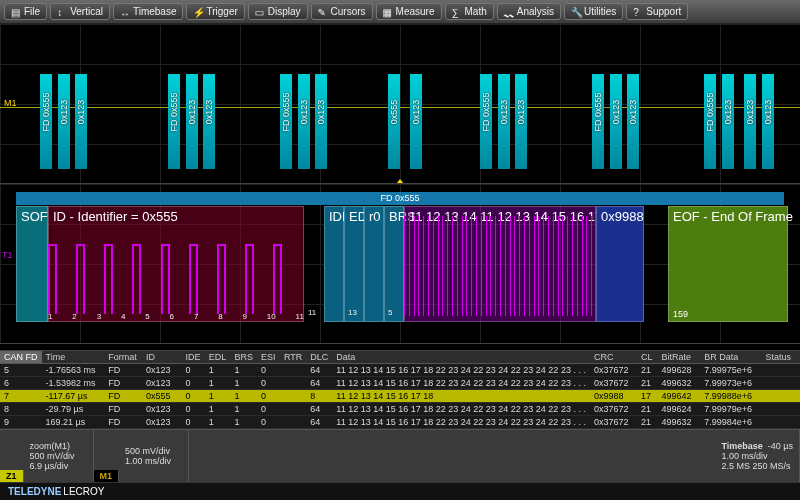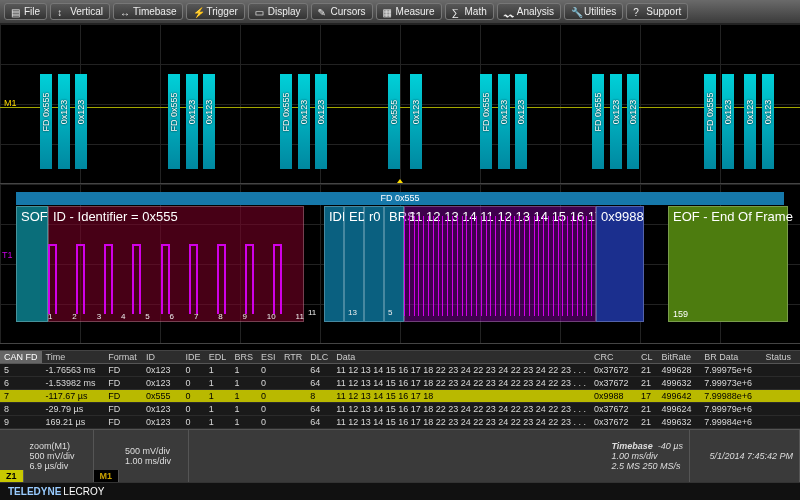--- a/index.html
+++ b/index.html
@@ -57,21 +57,21 @@
   thead th { background:#2d2d2d; color:#ccc; border-bottom:1px solid #555; font-weight:normal; }
   tbody tr { border-bottom:1px solid #2b2b2b; color:#d8d8d8; }
   tbody tr.hl { background:#b9b900; color:#000; }
 
   
   .status { display:flex; align-items:stretch; background:#3a3a3a; border-top:1px solid #555; font-size:9px; }
   .status .chip { display:flex; flex-direction:column; justify-content:center; padding:1px 6px; border-right:1px solid #555;margin-top:40px; }
   .chip.z1 { background:#c8c800; color:#000; font-weight:bold; }
   .chip.m1 { background:#000; color:#c8a000; font-weight:bold; }
   .status .block { display:flex; flex-direction:column; justify-content:center; padding:2px 6px; border-right:1px solid #555; min-width:70px; }
-  .status .right { margin-left:auto; display:flex;font-style:italic; }
+  .status .right { margin-left:auto; display:flex; }
   .brand { background:#111; color:#9cf; padding:3px 8px; font-weight:bold; font-size:10px; border-top:1px solid #333; display:flex; align-items:center; }
   .brand span.sub { color:#fff; font-weight:normal; margin-left:2px; }
 
   col.c-idx{width:20px}col.c-time{width:70px}col.c-fmt{width:40px}col.c-id{width:50px}
   col.c-s{width:24px}col.c-data{width:210px}col.c-crc{width:54px}col.c-cl{width:22px}
   col.c-br{width:50px}col.c-brd{width:70px}col.c-stat{width:46px}
 </style>
 </head>
 <body>
 
@@ -452,21 +452,18 @@
   <div class="block">
     <span>500 mV/div</span>
     <span>1.00 ms/div</span>
   </div>
   <div class="right">
     <div class="block">
       <span><b>Timebase</b>&nbsp;&nbsp;<span>-40 µs</span></span>
       <span>1.00 ms/div</span>
       <span>2.5 MS    250 MS/s</span>
     </div>
-    <div class="block" style="min-width:110px;text-align:right">
-      <span>5/1/2014 7:45:42 PM</span>
-    </div>
   </div>
 </div>
 <div class="brand">
   <span>TELEDYNE</span>
   <span class="sub">LECROY</span>
 </div>
 
 </body></html>

